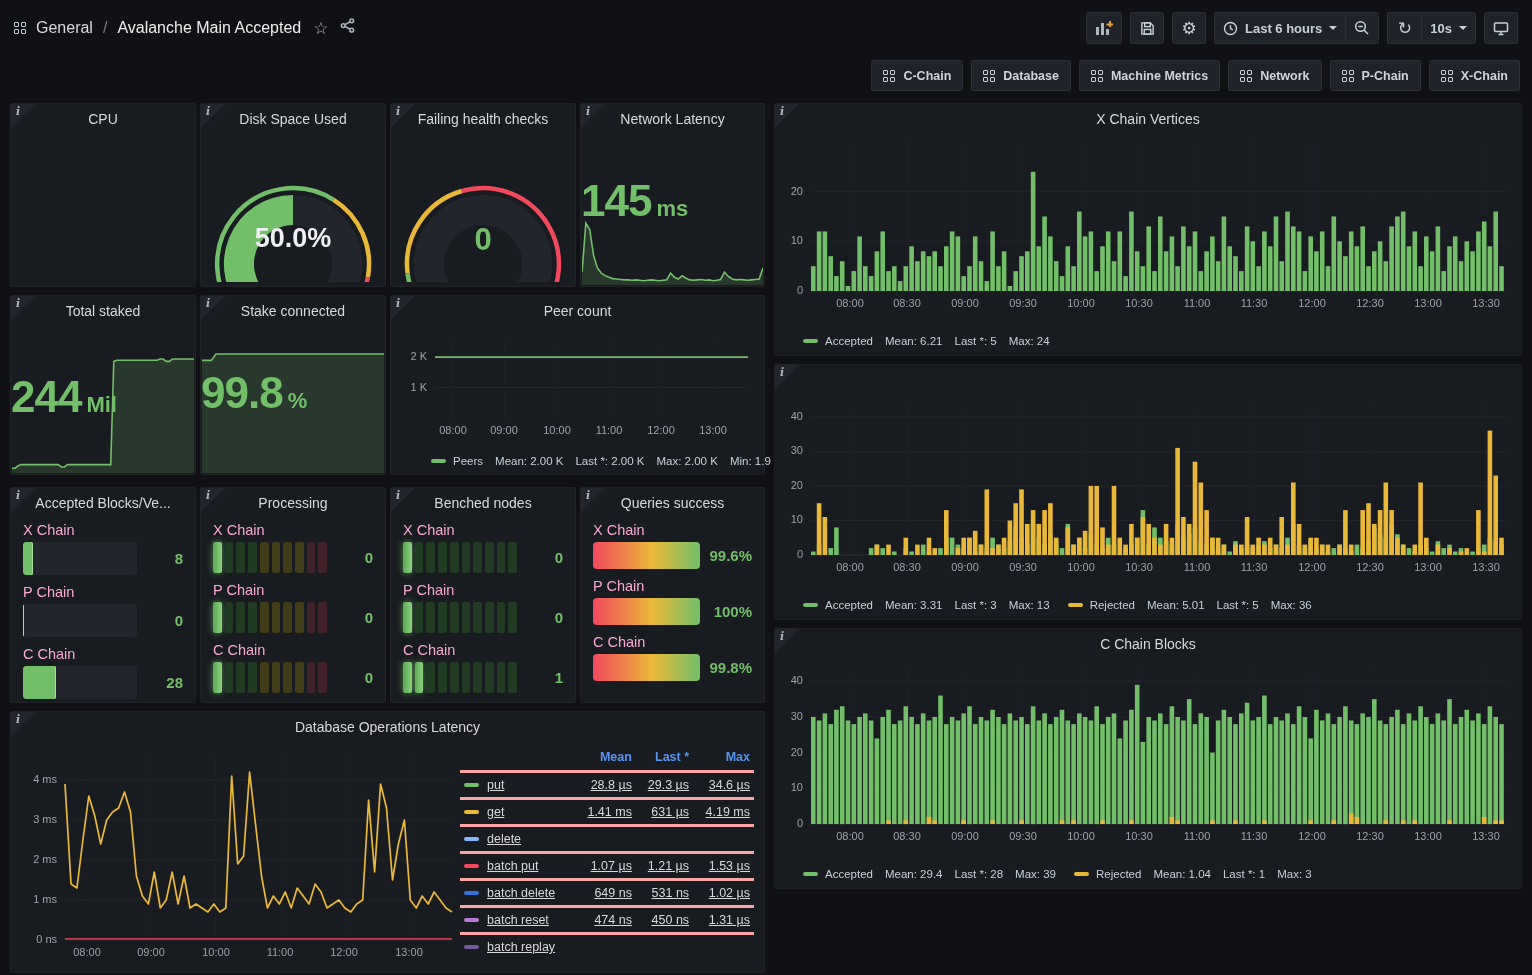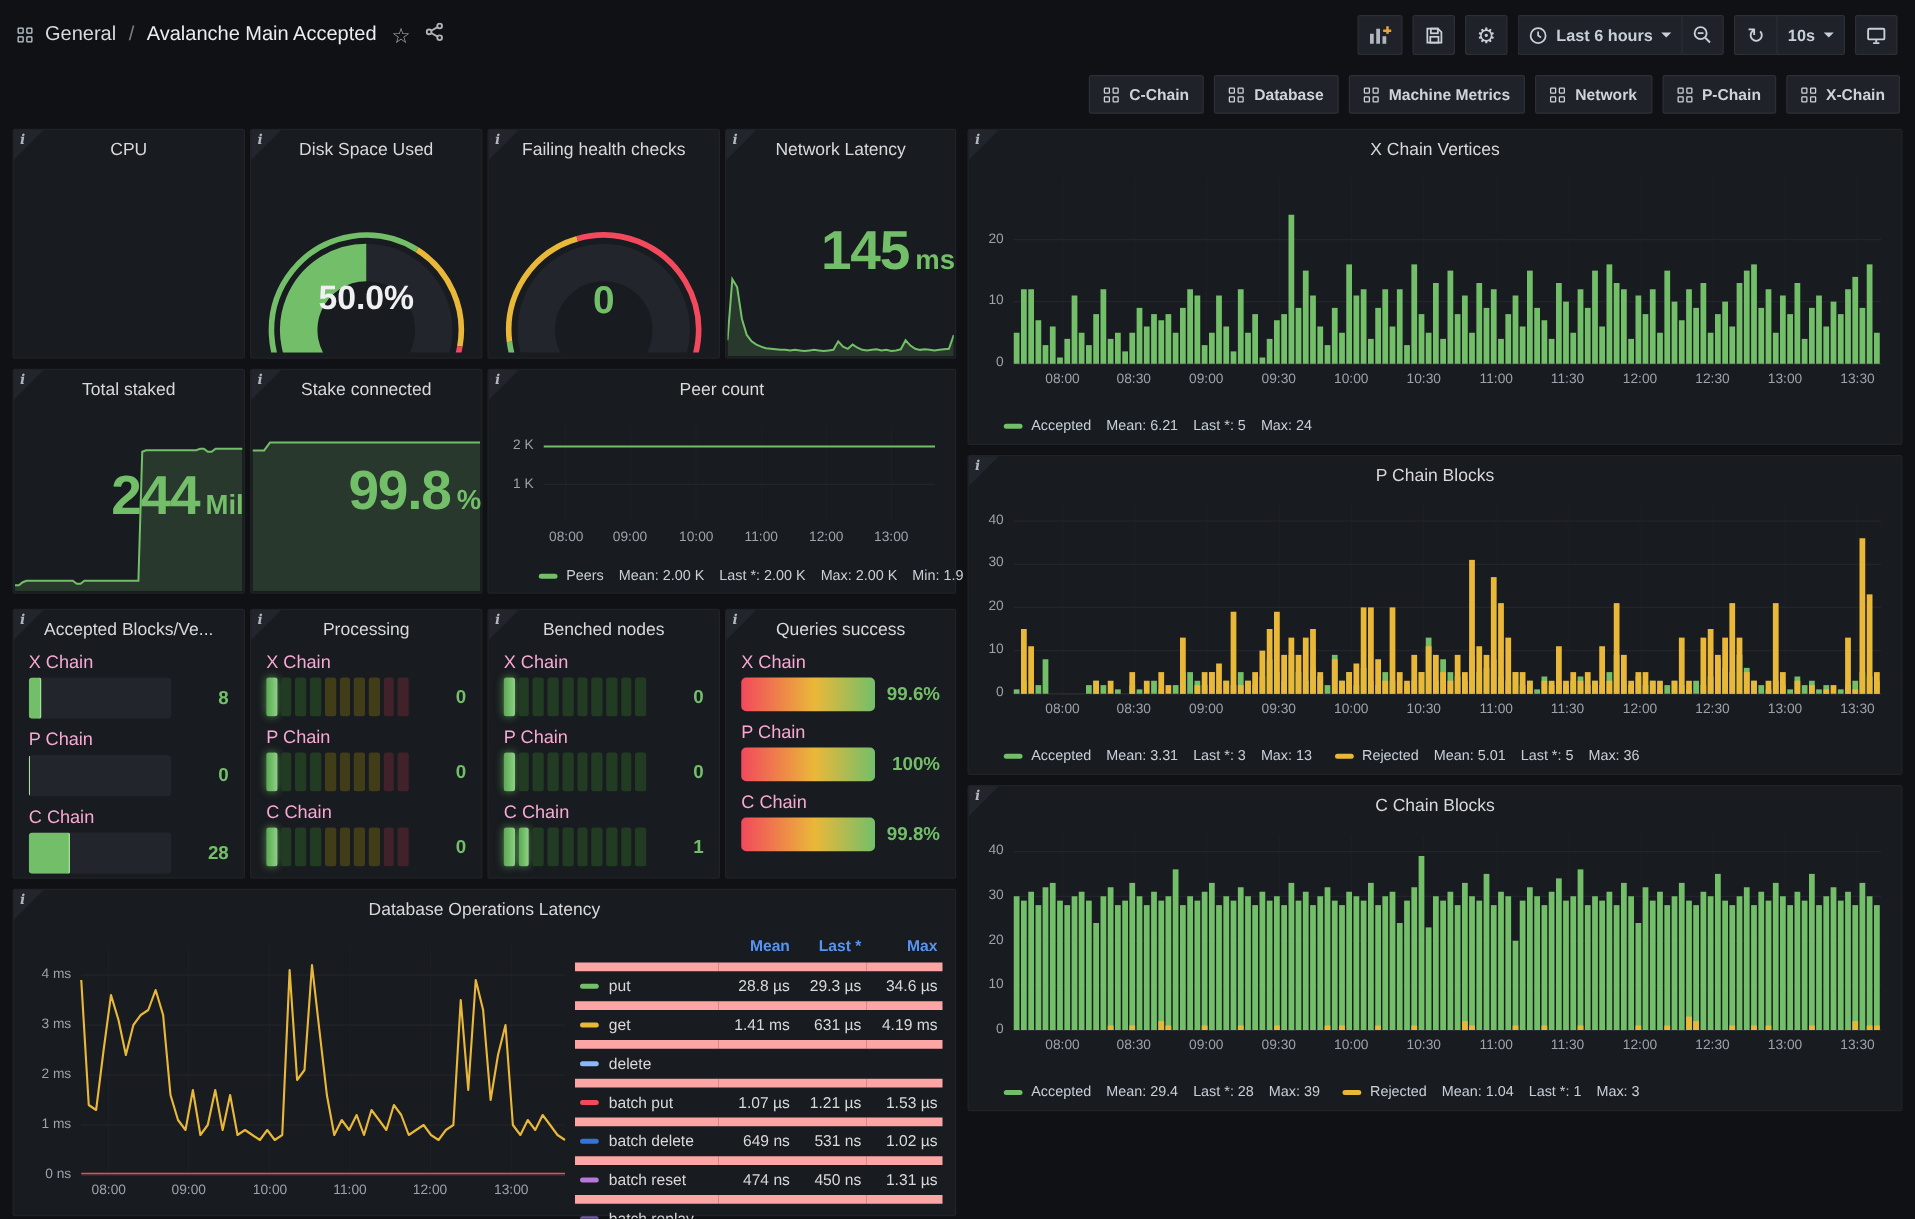--- a/index.html
+++ b/index.html
@@ -42,21 +42,21 @@
   .ptitle { position:absolute; top:7px; left:24px; right:24px; text-align:center; font-size:14px;
     font-weight:500; color:#d8d9da; white-space:nowrap; overflow:hidden; cursor:pointer; z-index:3; }
 
   
   .gwrap { position:absolute; top:28px; left:8px; right:8px; bottom:4px; }
   .gauge { position:absolute; inset:0; }
   .gval { position:absolute; left:0; right:0; bottom:28px; text-align:center; font-size:27px;
     font-weight:700; color:#73BF69; z-index:2; }
   .gval.white { color:#eef0f1; }
   .gval.big0 { font-size:31px; bottom:24px; }
-  .statnum { position:absolute; left:0; right:0; text-align:right; z-index:2; font-weight:700; color:#73BF69; }
+  .statnum { position:absolute; left:0; right:0; text-align:left; z-index:2; font-weight:700; color:#73BF69; }
   .statnum .num { font-size:44px; letter-spacing:-1px; }
   .statnum .unit { font-size:22px; margin-left:5px; font-weight:700; }
   .spark { position:absolute; left:1px; right:1px; bottom:1px; z-index:1; }
   .spark svg { display:block; width:100%; height:100%; }
 
   
   .axchart { position:absolute; }
   .axchart svg { position:absolute; top:0; left:0; }
   .ytick { position:absolute; left:0; text-align:right; font-size:11px; color:#9da2ab; }
   .xtick { position:absolute; width:52px; text-align:center; font-size:11px; color:#9da2ab; }
@@ -83,21 +83,21 @@
     background:linear-gradient(90deg,#F2495C 0%,#EAB839 55%,#73BF69 100%); }
   .bg-value { width:46px; text-align:right; font-size:15px; font-weight:700; color:#73BF69; }
   .bg-value.pct { width:52px; }
 
   
   .dbwrap { position:absolute; top:30px; left:8px; right:8px; bottom:4px; display:flex; }
   .dbchart { position:relative; flex:1; }
   .dbtable { width:296px; padding:4px 2px 0 0; font-size:12.5px; }
   .dbtable table { width:100%; border-collapse:collapse; }
   .dbtable th { color:#5794F2; font-weight:700; text-align:right; padding:4px 4px 6px 4px; font-size:12.5px; }
-  .dbtable td { padding:5px 4px; text-align:right; border-top:7px solid #fca5a5; color:#d8d9da; }
+  .dbtable td { padding:5px 4px; text-align:right; border-top:3px solid #fca5a5; color:#d8d9da;text-decoration:underline; }
   .dbtable td.tname { text-align:left; color:#d8d9da; cursor:pointer; }
   .dbtable td.tname .sw { width:15px; height:4px; border-radius:2px; display:inline-block; margin-right:8px; vertical-align:2px; }
 </style>
 </head>
 <body>
 
 <div class="app">
 
   <header class="navbar">
     <div class="crumb">
@@ -798,21 +798,20 @@
         <span class="lg-stat">Mean: 6.21</span>
         <span class="lg-stat">Last *: 5</span>
         <span class="lg-stat">Max: 24</span>
         <span class="lg-gap"></span>
       </div>
   </section>
   <section class="panel" style="left:774px;top:364px;width:748px;height:256px">
     <div class="corner">
         <span>i</span>
       </div>
-    <h2 class="ptitle">P Chain Blocks</h2>
     <div class="axchart" style="top:30px;left:6px;right:8px;bottom:38px">
         <svg width="732" height="186">
           <line x1="68.9" y1="8" x2="68.9" y2="160" stroke="#1c1f25" stroke-width="1"></line>
           <line x1="126.5" y1="8" x2="126.5" y2="160" stroke="#1c1f25" stroke-width="1"></line>
           <line x1="184.1" y1="8" x2="184.1" y2="160" stroke="#1c1f25" stroke-width="1"></line>
           <line x1="242.4" y1="8" x2="242.4" y2="160" stroke="#1c1f25" stroke-width="1"></line>
           <line x1="300.0" y1="8" x2="300.0" y2="160" stroke="#1c1f25" stroke-width="1"></line>
           <line x1="357.6" y1="8" x2="357.6" y2="160" stroke="#1c1f25" stroke-width="1"></line>
           <line x1="415.9" y1="8" x2="415.9" y2="160" stroke="#1c1f25" stroke-width="1"></line>
           <line x1="473.5" y1="8" x2="473.5" y2="160" stroke="#1c1f25" stroke-width="1"></line>

